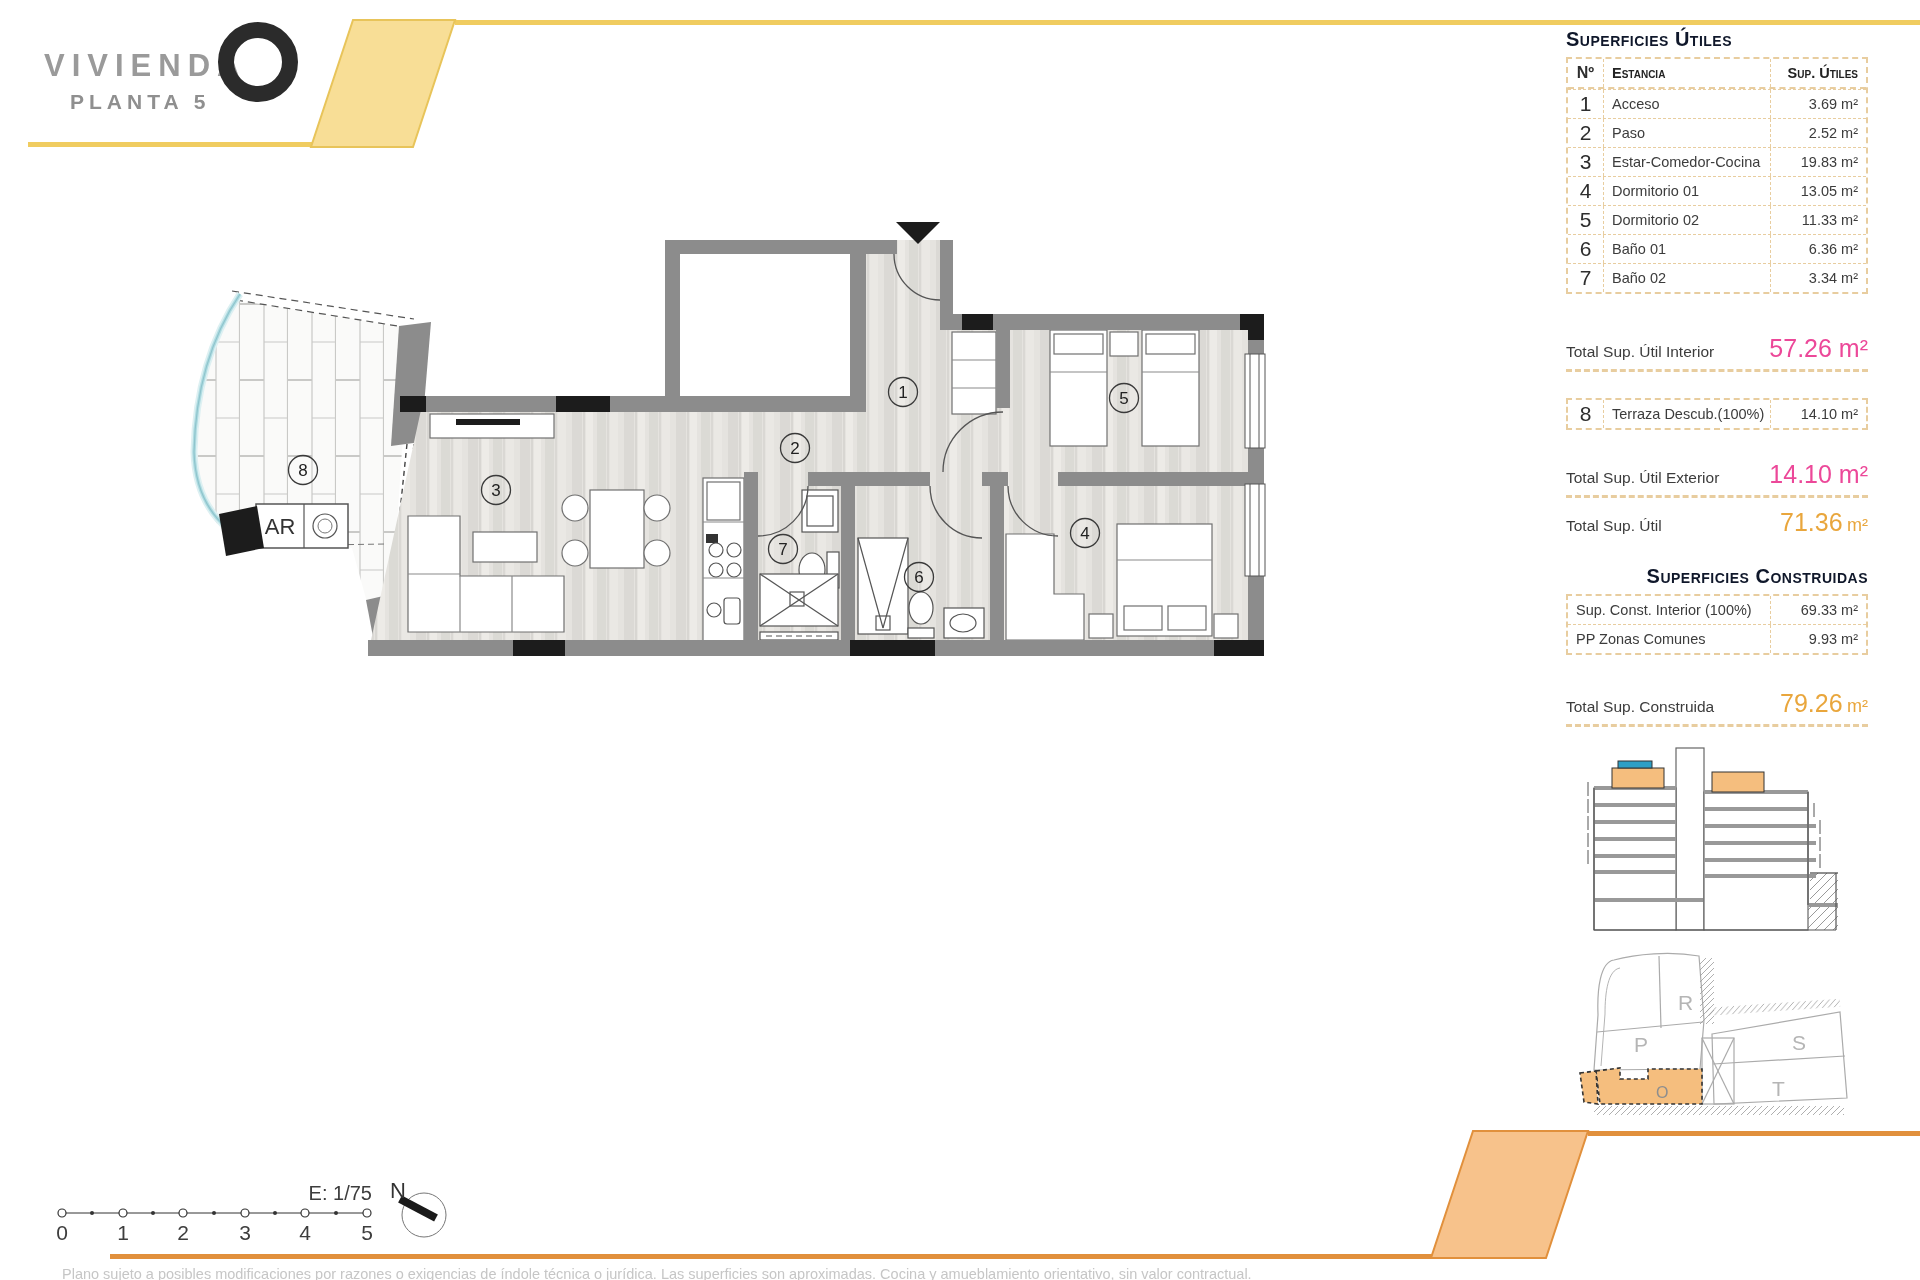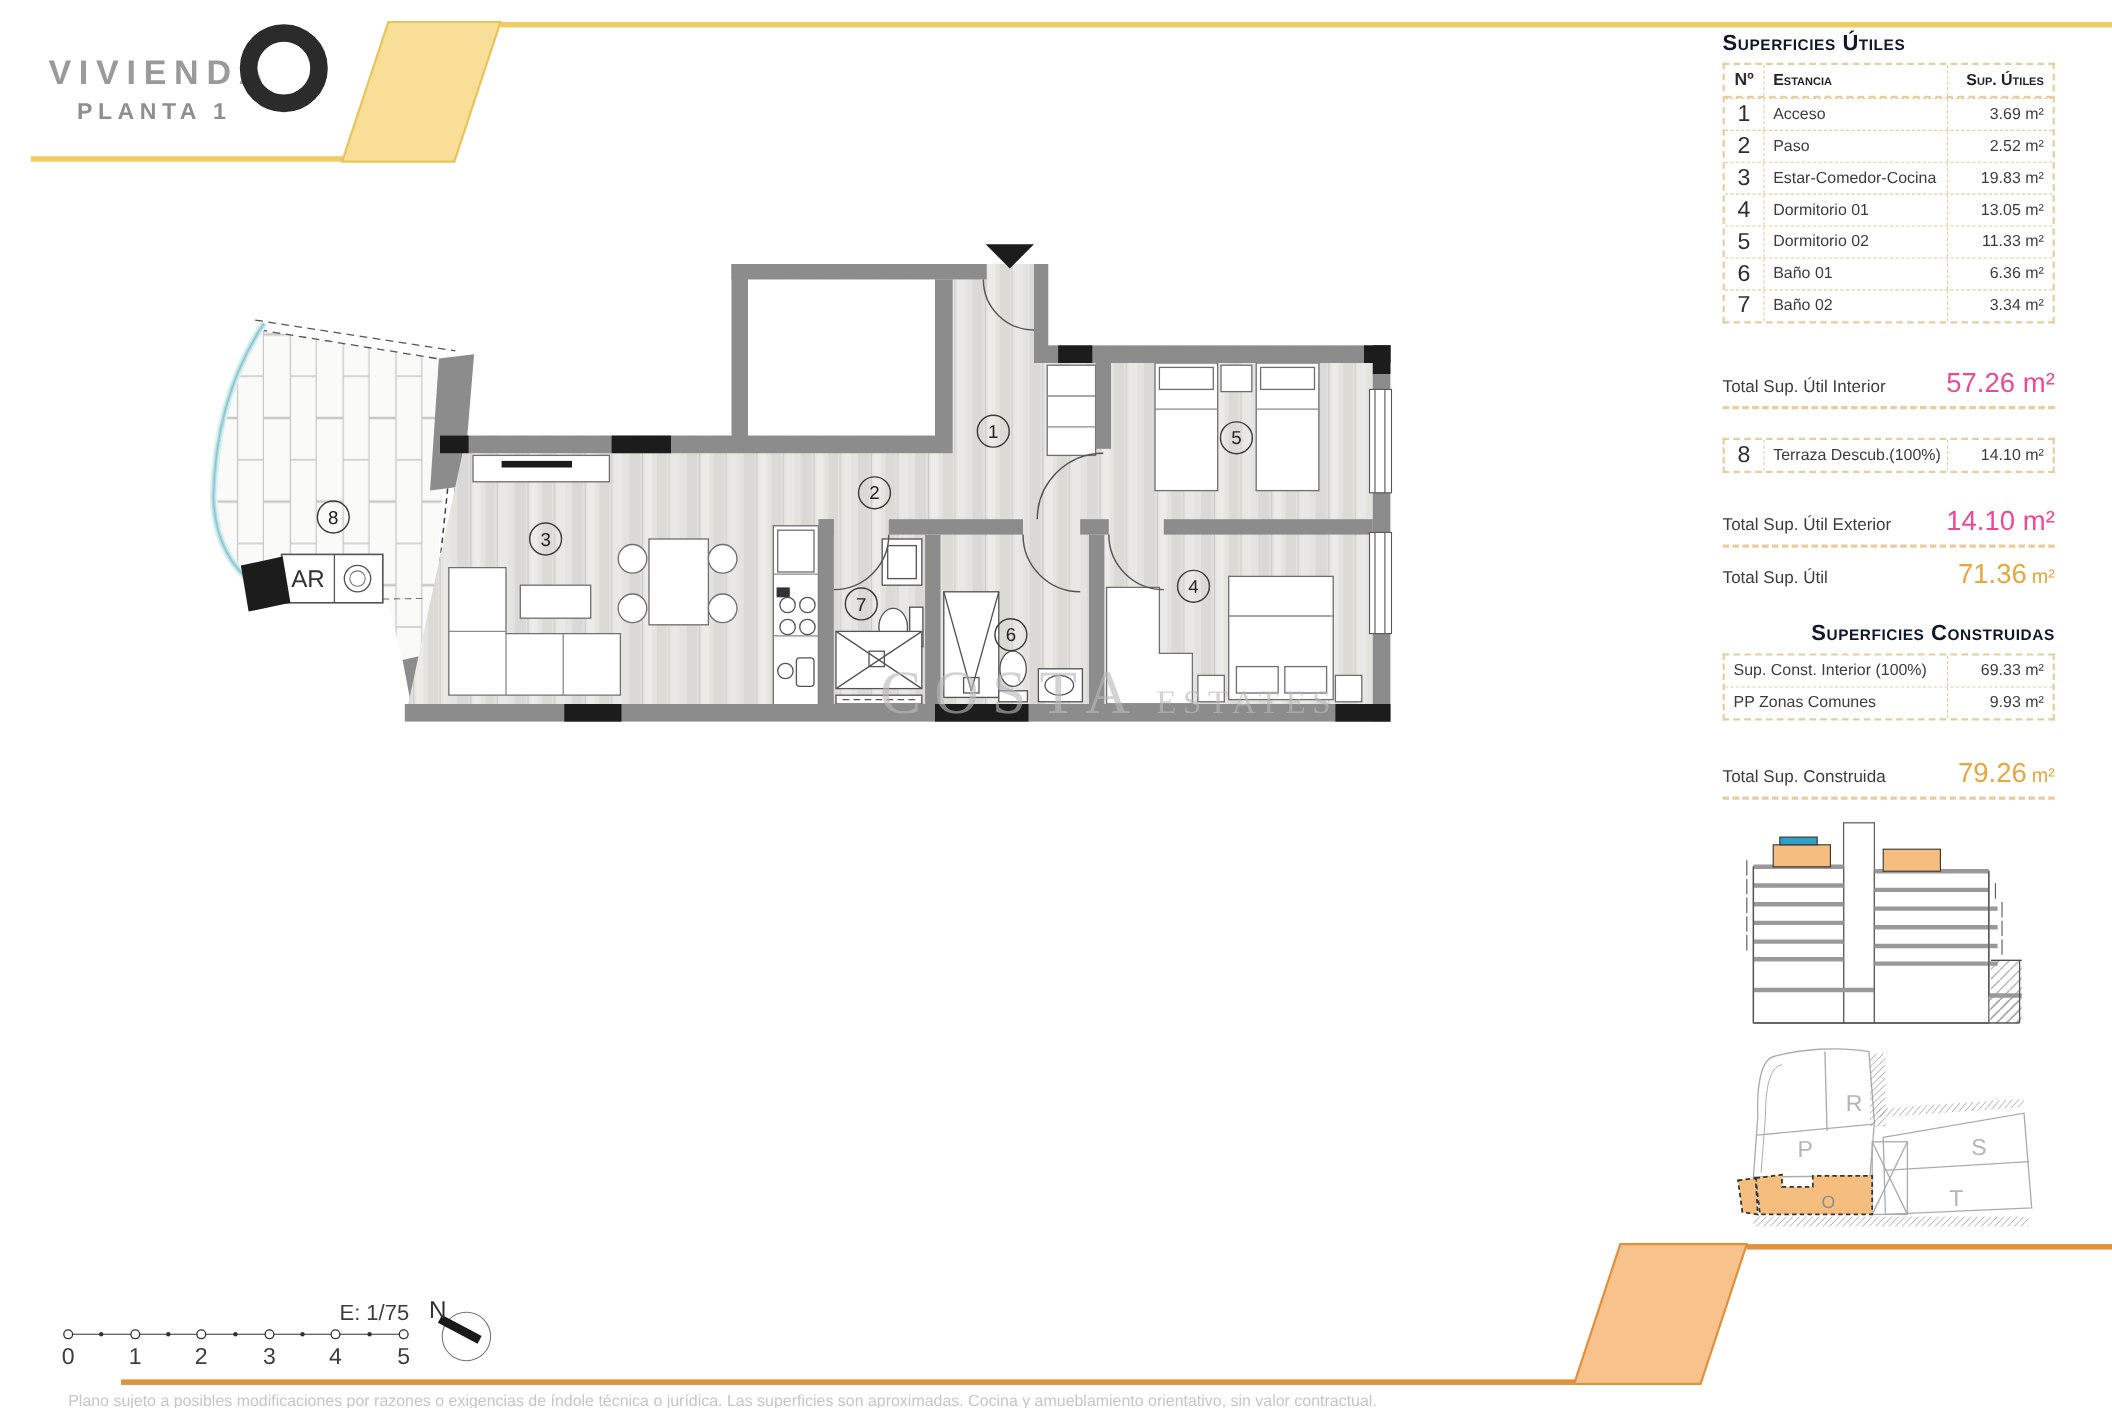--- a/index.html
+++ b/index.html
@@ -386,21 +386,21 @@
 
     <g>
       <circle cx="424" cy="1215" r="22" fill="none" stroke="#777" stroke-width="1"></circle>
       <line x1="400" y1="1199" x2="436" y2="1218" stroke="#1a1a1a" stroke-width="8"></line>
       <text x="398" y="1198" font-size="22" fill="#333" text-anchor="middle">N</text>
     </g>
   </svg>
 
   <div class="logo">
     <div class="brand">VIVIENDA</div>
-    <div class="floor">PLANTA 1</div>
+    <div class="floor">PLANTA 5</div>
   </div>
   <div class="ring"></div>
 
   <div class="panel">
 
     <div class="ptitle sc">Superficies Útiles</div>
 
     <div class="tbl">
       <div class="trow thead sc">
         <div class="cnum" style="font-size:16px;">Nº</div>
@@ -484,20 +484,16 @@
     </div>
 
     <div class="total-line" style="margin-top:34px;">
       <span class="tlabel">Total Sup. Construida</span>
       <span><span class="orange-val">79.26</span>
             <span class="orange-unit">m²</span></span>
     </div>
     <div class="dash-rule"></div>
   </div>
 
-  <div class="watermark">
-    <span class="wm1">COSTA</span>
-    <span class="wm2">ESTATES</span>
-  </div>
 
   <div class="disclaimer">Plano sujeto a posibles modificaciones por razones o exigencias de índole técnica o jurídica. Las superficies son aproximadas. Cocina y amueblamiento orientativo, sin valor contractual.</div>
 
 </div>
 
 </body></html>

